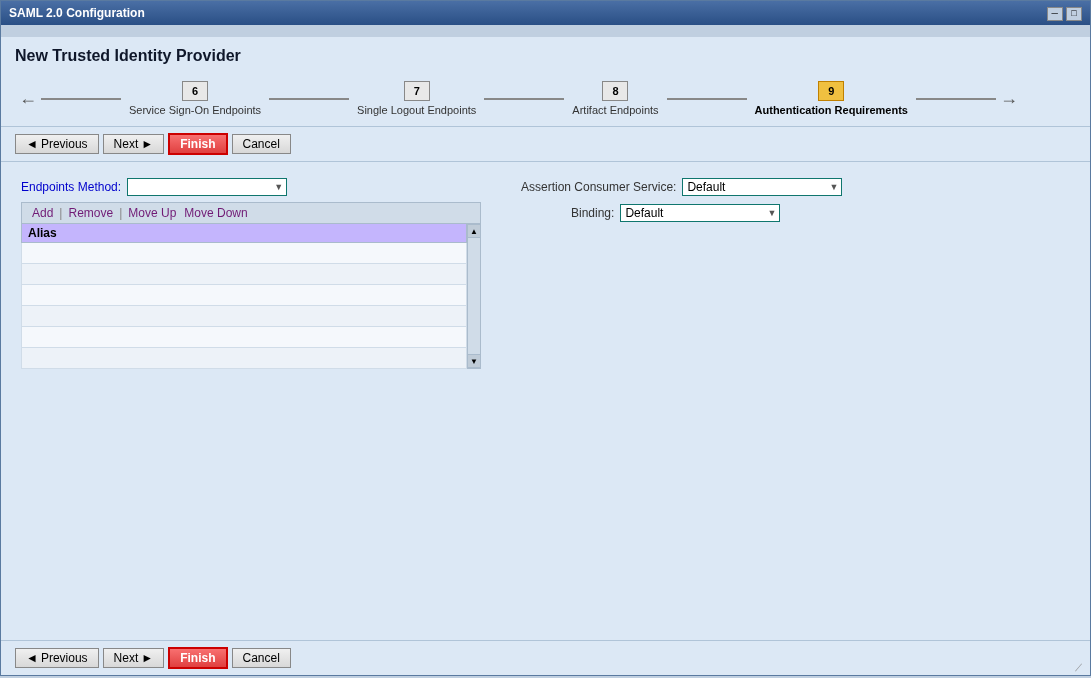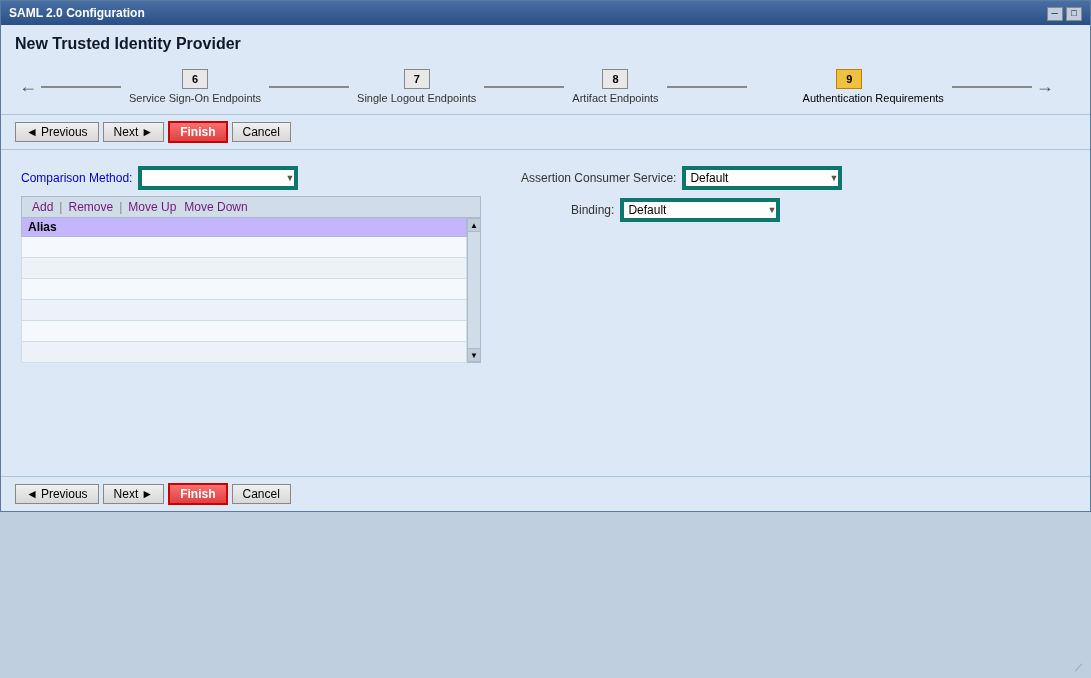--- a/index.html
+++ b/index.html
@@ -6,24 +6,25 @@
     body {
       font-family: Arial, sans-serif;
       font-size: 12px;
       background: #c0cfe0;
       width: 1091px;
       height: 678px;
       overflow: hidden;
     }
     .window {
       width: 1091px;
-      height: 512px;
+      height: 676px;
       display: flex;
       flex-direction: column;
       border: 1px solid #5a7aa0;
+      gap: 12px;
     }
     .title-bar {
       background: linear-gradient(to bottom, #4a6fa5, #2a4f85);
       color: white;
       padding: 4px 8px;
       display: flex;
       align-items: center;
       justify-content: space-between;
       height: 24px;
     }
@@ -97,23 +98,22 @@
       background: #f0c040;
       border: 1px solid #c08000;
     }
     .step-label {
       font-size: 11px;
       color: #333;
       text-align: center;
       white-space: nowrap;
     }
     .step-label.active {
-      font-weight: normal;
+      font-weight: bold;
       color: #000;
-      margin-left: 48px;
     }
     .toolbar {
       padding: 6px 14px;
       background: #dce8f5;
       border-bottom: 1px solid #b0c4d8;
       display: flex;
       gap: 4px;
       align-items: center;
     }
     .btn {
@@ -159,21 +159,21 @@
     .form-label {
       font-size: 12px;
       color: #333;
       margin-right: 6px;
       white-space: nowrap;
     }
     .form-label.blue { color: #0000cc; }
     .form-select {
       padding: 1px 4px;
       font-size: 12px;
-      border: 4px solid #0f766e;
+      border: 1px solid #0f766e;
       background: white;
       appearance: none;
       -webkit-appearance: none;
       padding-right: 20px;
       position: relative;
       min-width: 160px;
       cursor: pointer;
     }
     .select-wrapper {
       position: relative;
@@ -356,21 +356,21 @@
         <button class="btn">
           <span>Cancel</span>
         </button>
       </div>
 
       <div class="content-area">
 
         <div class="left-panel">
 
           <div class="form-row">
-            <span class="form-label blue">Comparison Method:</span>
+            <span class="form-label blue">Endpoints Method:</span>
             <div class="select-wrapper">
               <select class="form-select">
                 <option value=""></option>
               </select>
             </div>
           </div>
 
 
           <div class="list-toolbar">
             <button class="list-btn">Add</button>

